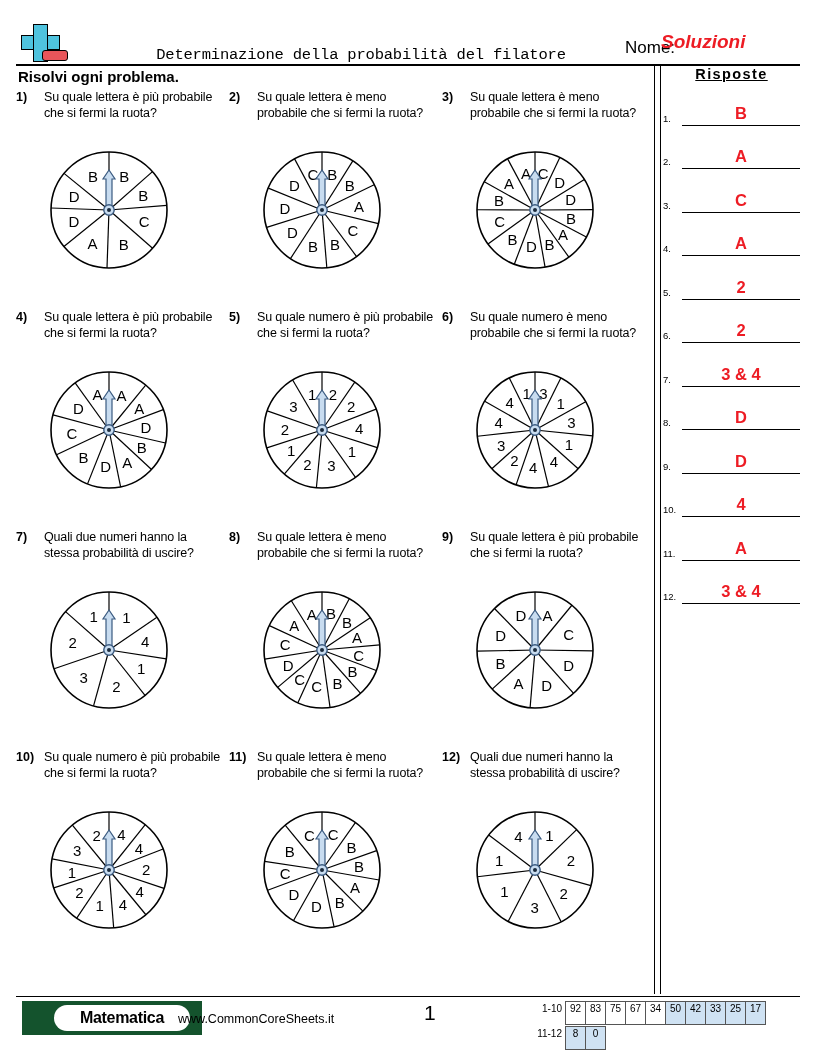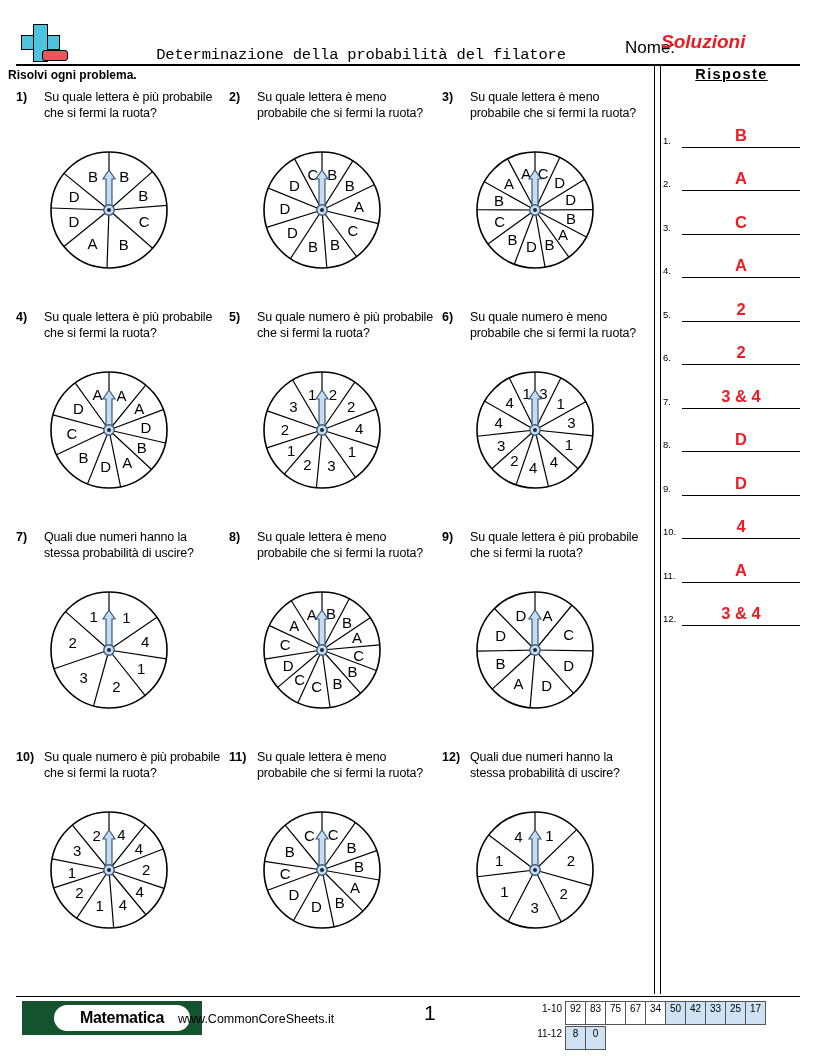--- a/index.html
+++ b/index.html
@@ -91,23 +91,23 @@
     position: absolute;
     left: 16px;
     top: 64px;
     width: 784px;
     height: 0;
     border-top: 2.2px solid #000;
   }
 
   .instructions {
     position: absolute;
-    left: 8px;
+    left: 18px;
     top: 68px;
-    font-size: 12px;
+    font-size: 15px;
     font-weight: bold;
   }
 
   
   .divider {
     position: absolute;
     left: 654px;
     top: 64px;
     width: 5px;
     height: 930px;
@@ -121,21 +121,21 @@
     left: 663px;
     top: 66px;
     width: 137px;
   }
   .answers-title {
     text-align: center;
     font-size: 14.5px;
     font-weight: bold;
     letter-spacing: 1.4px;
     text-decoration: underline;
-    margin-bottom: 22px;
+    margin-bottom: 0;
   }
   .ans-row {
     position: relative;
     height: 43.5px;
   }
   .ans-num {
     position: absolute;
     left: 0;
     bottom: 2px;
     font-size: 9.5px;

